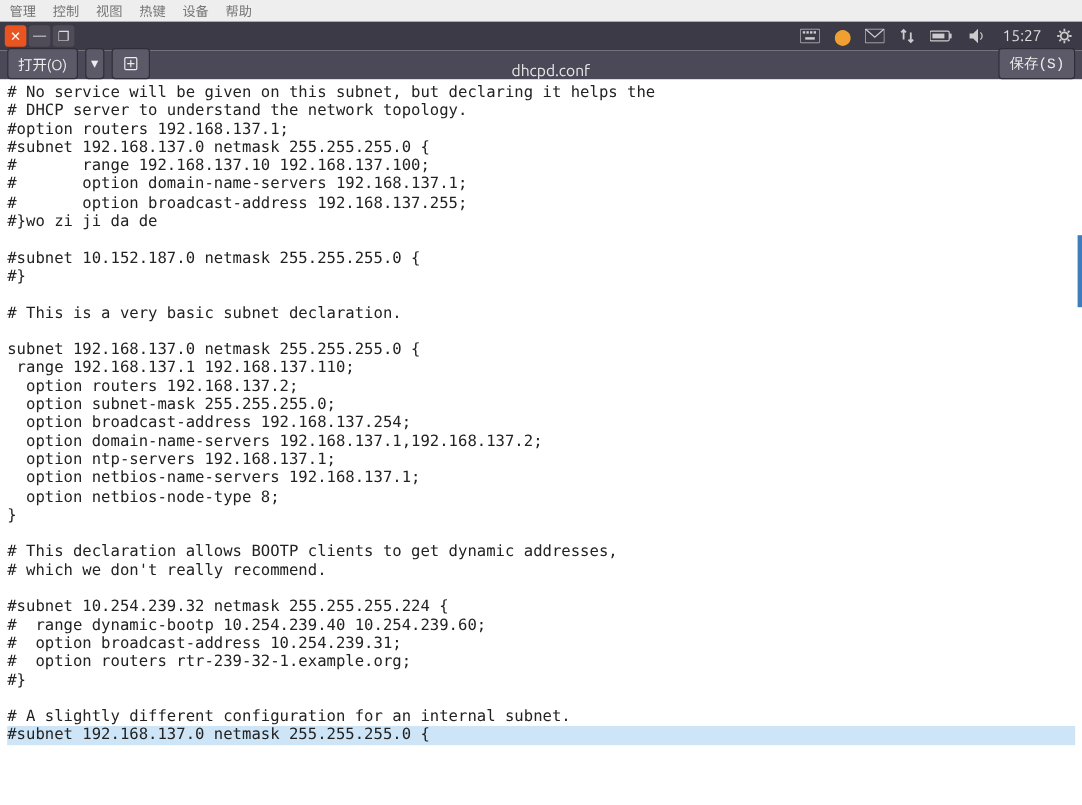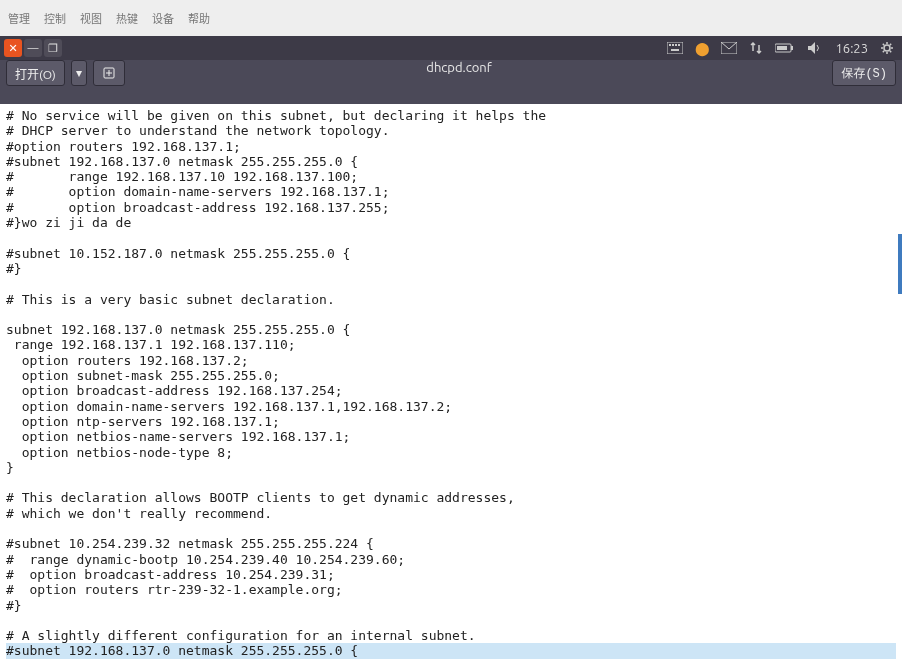--- a/index.html
+++ b/index.html
@@ -7,21 +7,21 @@
     width: 902px;
     height: 671px;
     font-family: "Ubuntu", "Noto Sans CJK SC", sans-serif;
     background: #fff;
     overflow: hidden;
     position: relative;
   }
 
   
   .browser-menu {
-    height: 36px;
+    height: 18px;
     background: #eee;
     color: #777;
     font-size: 11px;
     display: flex;
     gap: 14px;
     align-items: center;
     padding-left: 8px;
   }
 
   
@@ -52,24 +52,24 @@
     display: flex;
     align-items: center;
     gap: 12px;
     padding-right: 8px;
     font-size: 13px;
   }
   .indicators span { display:flex; align-items:center; }
 
   
   .headerbar {
-    height: 44px;
+    height: 24px;
     background: #4b4958;
     display: flex;
-    align-items: flex-start;
+    align-items: flex-end;
     color: #e8e8e8;
     font-size: 13px;
     position: relative;
   }
   .hb-left {
     display: flex;
     align-items: center;
     gap: 6px;
     padding-left: 6px;
   }
@@ -213,21 +213,21 @@
           <rect x="16" y="4" width="2" height="4" fill="#ccc"></rect>
           <rect x="2" y="4" width="10" height="4" fill="#ccc"></rect>
         </svg>
     </span>
     <span>
       <svg width="16" height="14" viewBox="0 0 16 14">
           <path d="M1 5 L4 5 L8 1 L8 13 L4 9 L1 9 Z" fill="#ccc"></path>
           <path d="M10 4 Q13 7 10 10" fill="none" stroke="#ccc"></path>
         </svg>
     </span>
-    <span>16:23</span>
+    <span>15:27</span>
     <span>
       <svg width="14" height="14" viewBox="0 0 14 14">
           <circle cx="7" cy="7" r="3" fill="none" stroke="#ccc" stroke-width="1.5"></circle>
           <path d="M7 1 L7 3 M7 11 L7 13 M1 7 L3 7 M11 7 L13 7 M2.8 2.8 L4.2 4.2 M9.8 9.8 L11.2 11.2 M2.8 11.2 L4.2 9.8 M9.8 4.2 L11.2 2.8" stroke="#ccc" stroke-width="1.5"></path>
         </svg>
     </span>
   </div>
 </div>
 
 <div class="headerbar">

